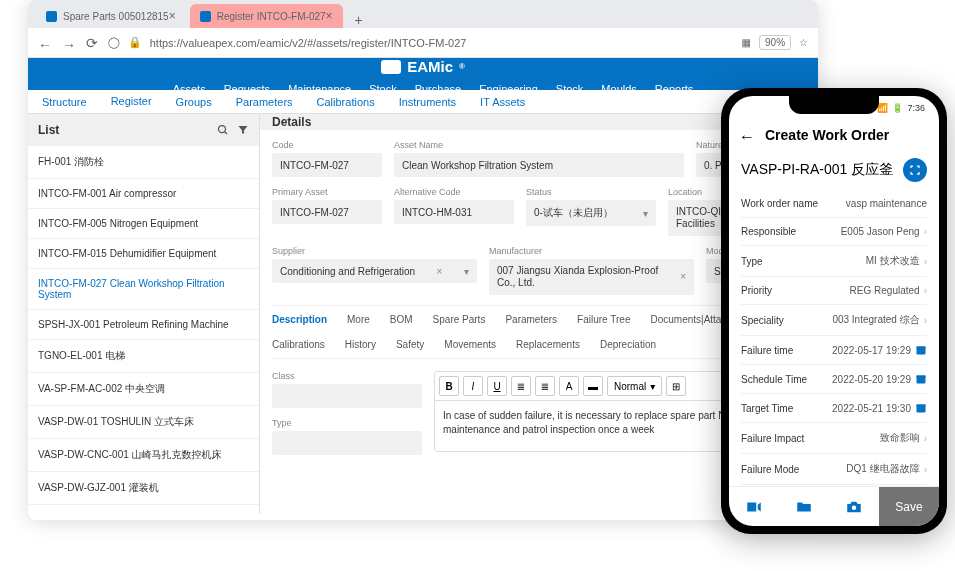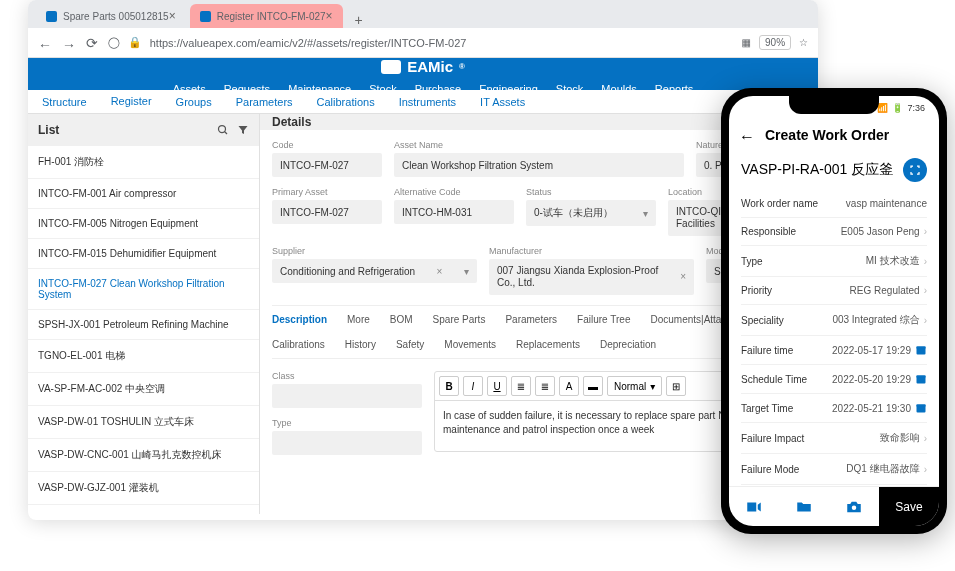--- a/index.html
+++ b/index.html
@@ -83,21 +83,21 @@
 .assetrow { display: flex; align-items: center; padding: 8px 12px; font-size: 14px; }
 .scanbtn { margin-left: auto; width: 24px; height: 24px; background: #0571c2; border-radius: 50%; display: flex; align-items: center; justify-content: center; color: #fff; font-size: 11px; }
 .formarea { flex: 1; overflow: auto; padding: 0 12px; }
 .prow { display: flex; align-items: center; padding: 8px 0; font-size: 10px; border-bottom: 1px solid #f0f0f0; }
 .prow .lbl { color: #333; }
 .prow .pval { margin-left: auto; color: #555; display: flex; align-items: center; gap: 4px; }
 .prow .chev { color: #bbb; }
 .calicon { width: 12px; height: 12px; color: #0571c2; }
 .phfooter { height: 40px; display: flex; border-top: 1px solid #eee; }
 .phfooter .ico { flex: 1; display: flex; align-items: center; justify-content: center; color: #0571c2; }
-.phfooter .save { flex: 1.2; background: #000000; color: #fff; display: flex; align-items: center; justify-content: center; font-size: 12px; text-align: right; }
+.phfooter .save { flex: 1.2; background: #737373; color: #fff; display: flex; align-items: center; justify-content: center; font-size: 12px; text-align: right; }
 </style>
 </head>
 <body>
 
 <div class="browser">
 
   <div class="tabbar">
     <div class="tab inactive">
       <span class="favicon"></span>
       <span>Spare Parts 005012815</span>

